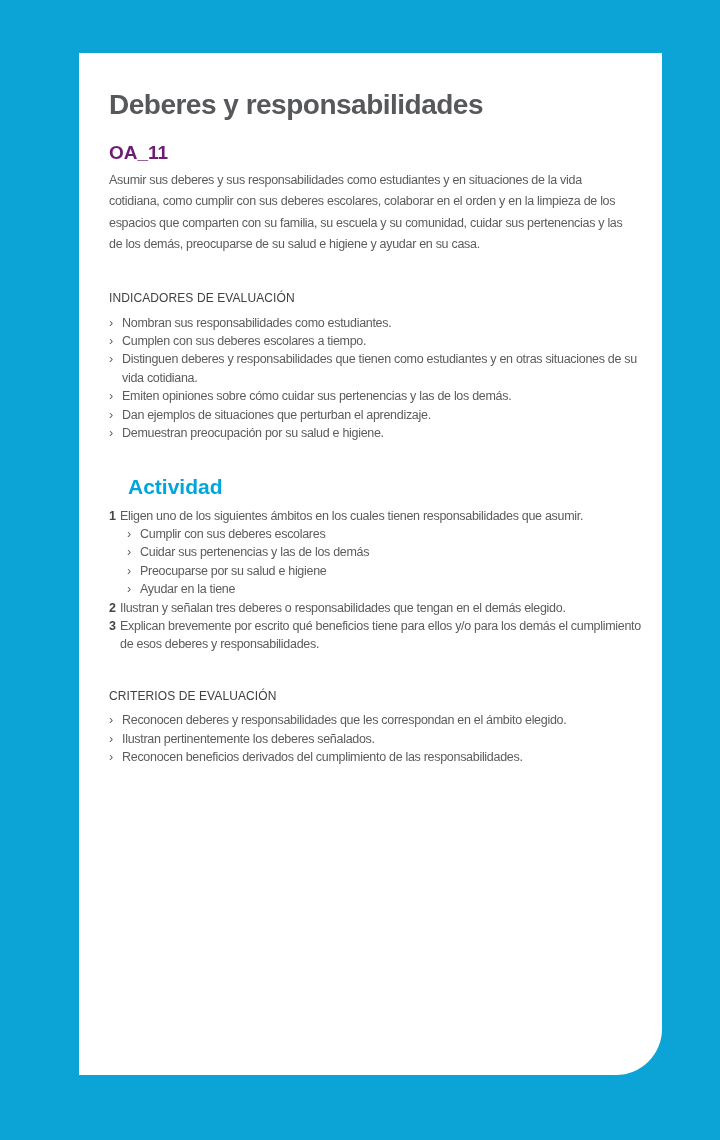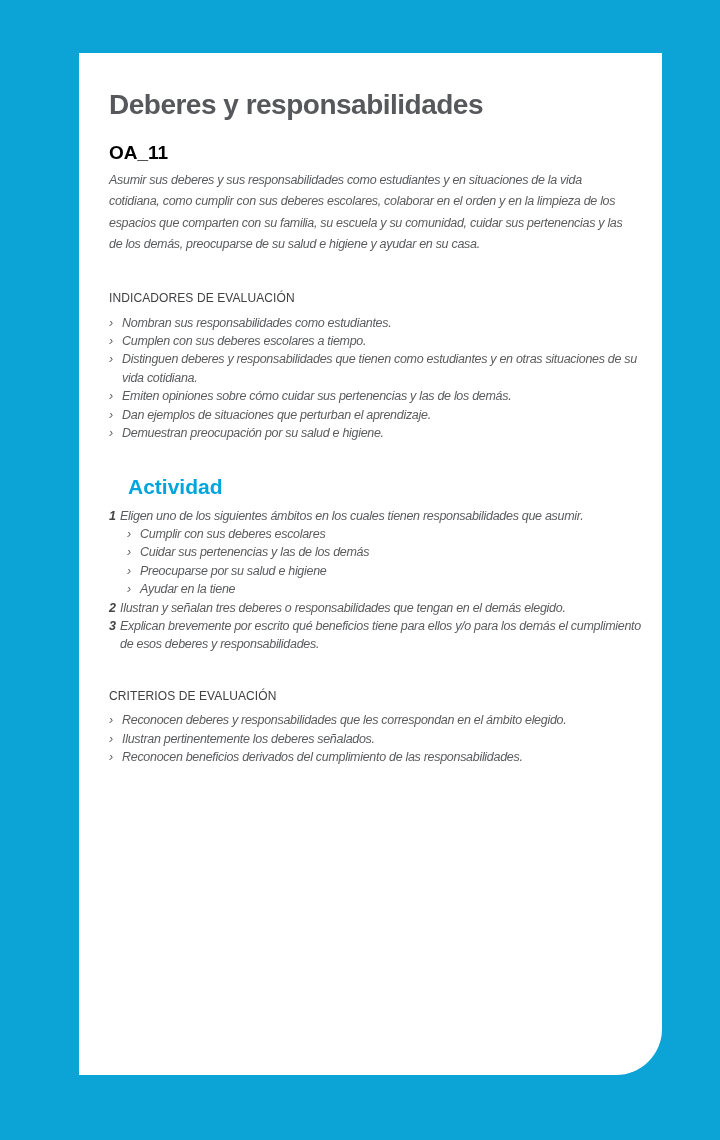--- a/index.html
+++ b/index.html
@@ -32,27 +32,26 @@
     font-weight: bold;
     letter-spacing: -0.5px;
     line-height: 1.15;
     color: #57585B;
   }
   .oa-code {
     margin-top: 21px;
     font-size: 19px;
     font-weight: bold;
     line-height: 1.2;
-    color: #000000;
+    color: #701a75;
   }
   .body-text {
     font-size: 12.5px;
     letter-spacing: -0.3px;
     color: #5B5C5E;
-    font-style: italic;
   }
   .oa-desc {
     margin-top: 5px;
     line-height: 21.5px;
     max-width: 524px;
   }
   .section-heading {
     margin-top: 35px;
     font-size: 12px;
     font-weight: normal;

